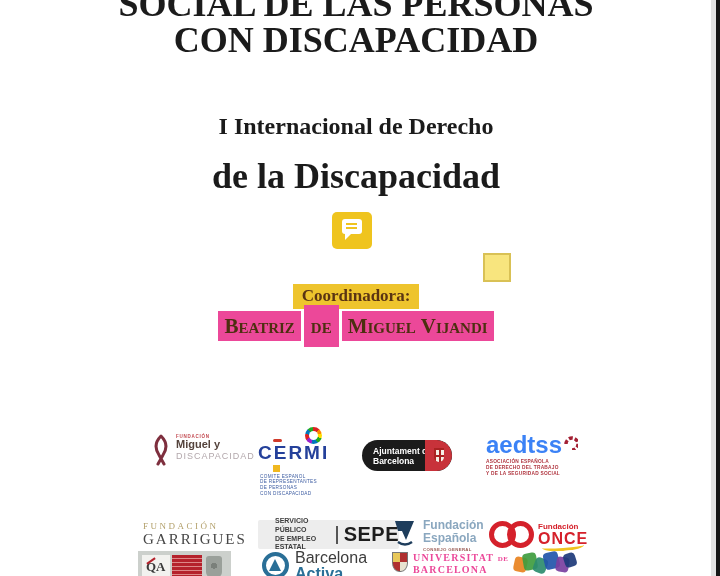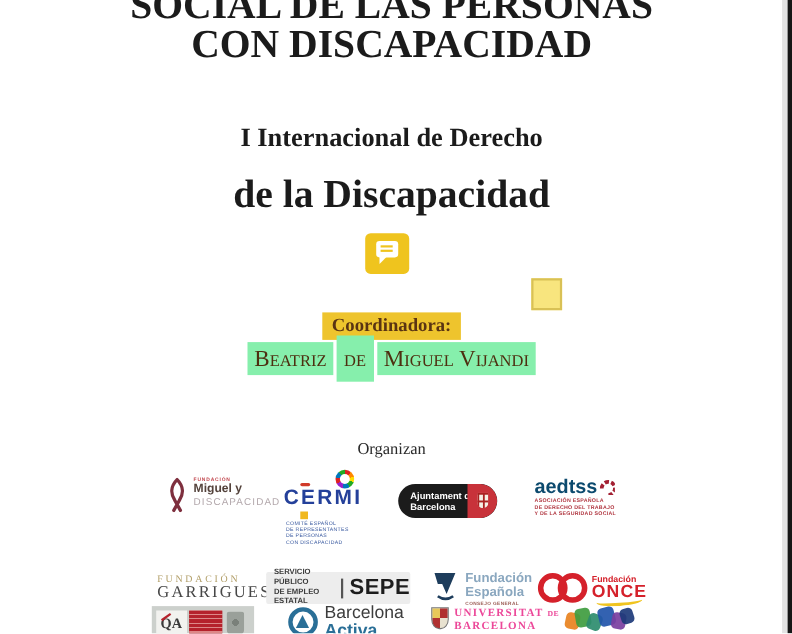--- a/index.html
+++ b/index.html
@@ -30,22 +30,22 @@
 
   
   .sticky{position:absolute;left:483px;top:253px;width:24px;height:25px;background:#f8e57e;
           border:2px solid #d9c155;}
 
   
   .coord-label-row{position:absolute;top:284px;left:0;width:712px;text-align:center;}
   .coord-label{display:inline-block;background:#eec42d;color:#5a3413;font-size:17px;
           font-weight:600;padding:2px 9px 3px;}
   .coord-name-row{position:absolute;top:305px;left:0;width:712px;text-align:center;}
-  .name-part{display:inline-block;background:#86efac;color:#4d2f10;font-size:21px;
-          font-weight:normal;font-variant:small-caps;padding:3px 6px 2px;vertical-align:middle;}
+  .name-part{display:inline-block;background:#ec4899;color:#4d2f10;font-size:21px;
+          font-weight:bold;font-variant:small-caps;padding:3px 6px 2px;vertical-align:middle;}
   .name-de{padding:9px 7px 8px;margin:0 3px;}
 
   
   .section-label{position:absolute;left:0;width:712px;text-align:center;color:#2a2a2a;
           font-size:15px;}
   .organizan-label{top:401px;}
   .colaboran-label{top:498px;}
 
   
   .logo{position:absolute;font-family:"Liberation Sans",sans-serif;}
@@ -82,33 +82,33 @@
       border-radius:0 16px 16px 0;}
   .ajbcn-shield{position:absolute;left:9px;top:8px;width:10px;height:14px;background:#f5f0e6;
       border-radius:0 0 5px 5px;
       background-image:linear-gradient(#a22 2px,transparent 2px),
                        linear-gradient(90deg,#a22 2px,transparent 2px);
       background-size:10px 7px,5px 14px;}
 
   
   .aedtss{left:486px;top:433px;width:95px;}
   .aedtss-row{display:flex;align-items:flex-start;}
-  .aedtss-name{font-size:18px;font-weight:bold;color:#0c4a6e;letter-spacing:0;line-height:1;}
+  .aedtss-name{font-size:24px;font-weight:bold;color:#3b82f6;letter-spacing:0;line-height:1;}
   .aedtss-row svg{margin-left:2px;margin-top:1px;}
   .aedtss-sub{margin-top:2px;font-size:6px;line-height:1.25;color:#b0353f;font-weight:bold;
       transform:scale(0.8);transform-origin:0 0;letter-spacing:0.3px;}
 
   
   .garrigues{left:143px;top:521px;font-family:"Liberation Serif",serif;}
   .gar-l1{font-size:9px;color:#b3a06b;letter-spacing:2.5px;}
   .gar-l2{font-size:15px;color:#474747;letter-spacing:2px;margin-top:0;}
 
   
-  .sepe{left:242px;top:520px;width:131px;height:29px;background:#ededed;border-radius:2px;
-      display:flex;align-items:center;}
+  .sepe{left:258px;top:520px;width:131px;height:29px;background:#ededed;border-radius:2px;
+      display:flex;align-items:center;padding-left:10px;}
   .sepe-left{font-size:7px;font-weight:bold;color:#3c3c3c;line-height:1.25;margin-left:7px;}
   .sepe-div{width:2px;height:18px;background:#555555;margin:0 6px 0 7px;}
   .sepe-acr{font-size:20px;font-weight:bold;color:#1d1d1d;letter-spacing:0.5px;}
 
   
   .abogacia{left:392px;top:519px;display:flex;}
   .abogacia svg{display:block;margin-right:5px;}
   .abg-l{font-size:12px;color:#8aa7bf;line-height:1.12;font-weight:bold;}
   .abg-sub{font-size:6px;color:#9a5a52;transform:scale(0.72);transform-origin:0 0;margin-top:1px;
       letter-spacing:0.5px;font-weight:bold;}
@@ -184,21 +184,20 @@
   </div>
   <div class="sticky"></div>
 
   <div class="coord-label-row">
     <span class="coord-label">Coordinadora:</span>
   </div>
   <div class="coord-name-row">
     <span class="name-part">Beatriz</span><span class="name-part name-de">de</span><span class="name-part">Miguel Vijandi</span>
   </div>
 
-  <div class="section-label organizan-label">Organizan</div>
 
   <div class="logo fdd">
     <svg width="22" height="32" viewBox="0 0 22 32">
       <path d="M11 2 C5 8 5 15 9 21 L14 30 M11 2 C17 8 17 15 13 21 L8 30" stroke="#7e2f3e" stroke-width="3" fill="none" stroke-linecap="round"></path>
     </svg>
     <div class="fdd-text">
       <span class="fdd-l1 tiny">FUNDACIÓN</span>
       <div class="fdd-l2">Miguel y</div>
       <div class="fdd-l3">DISCAPACIDAD</div>
     </div>

